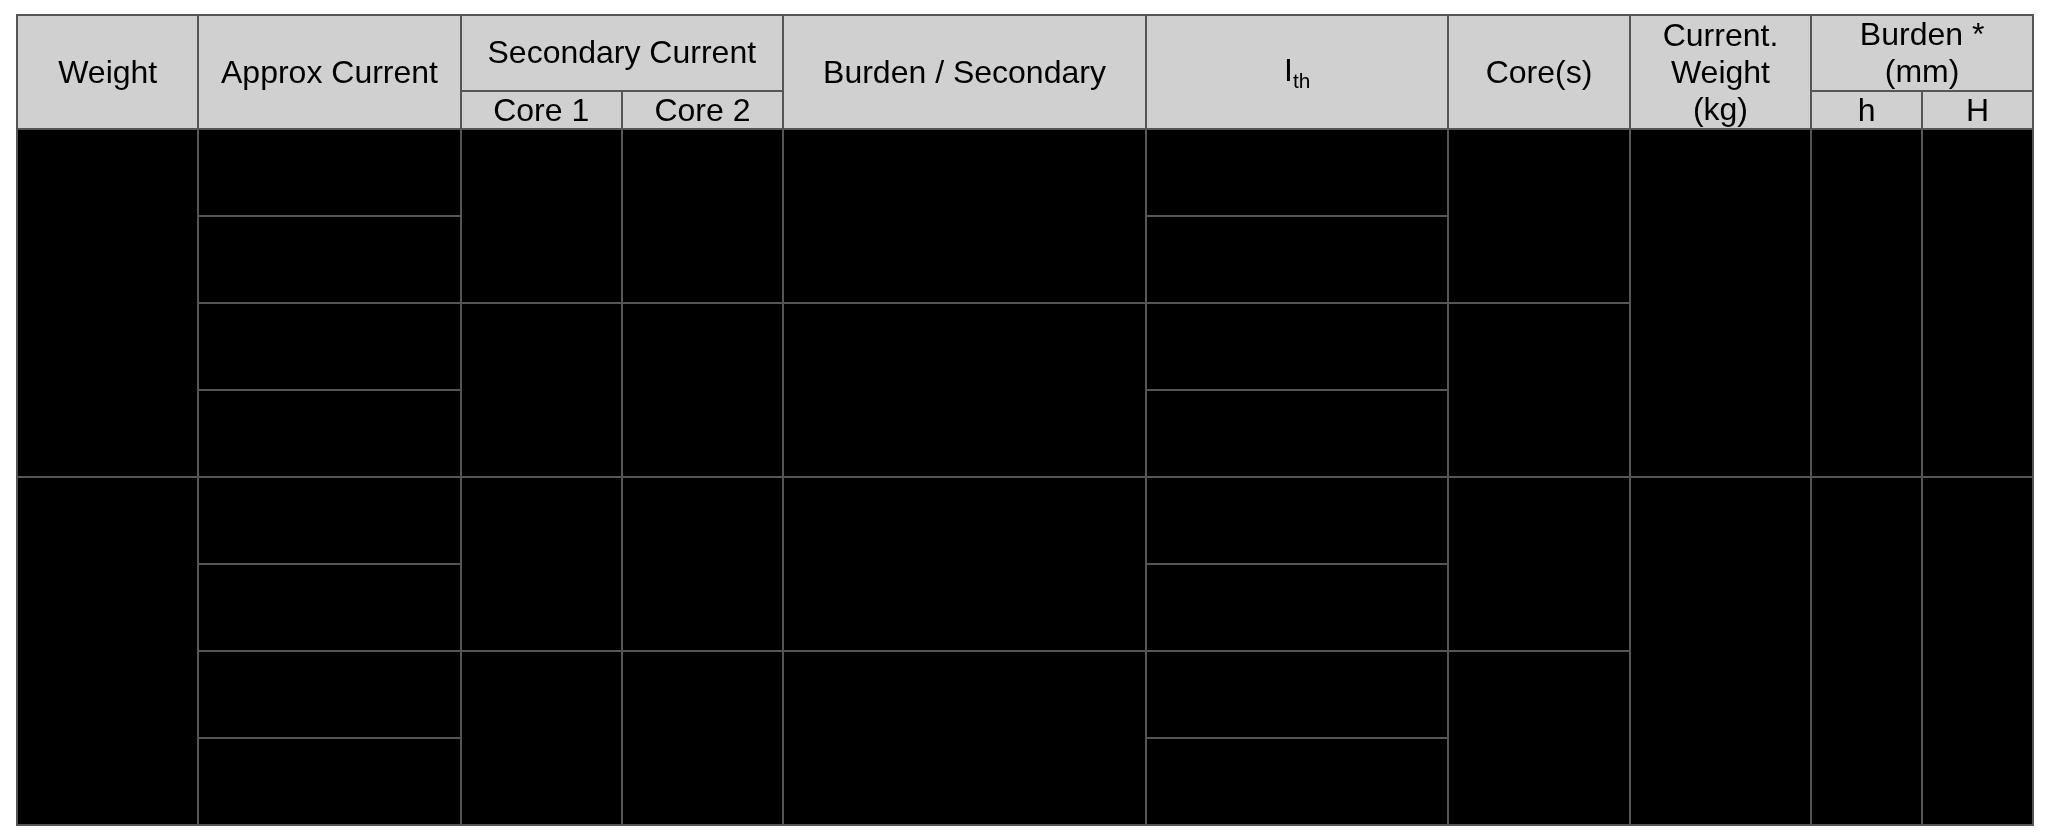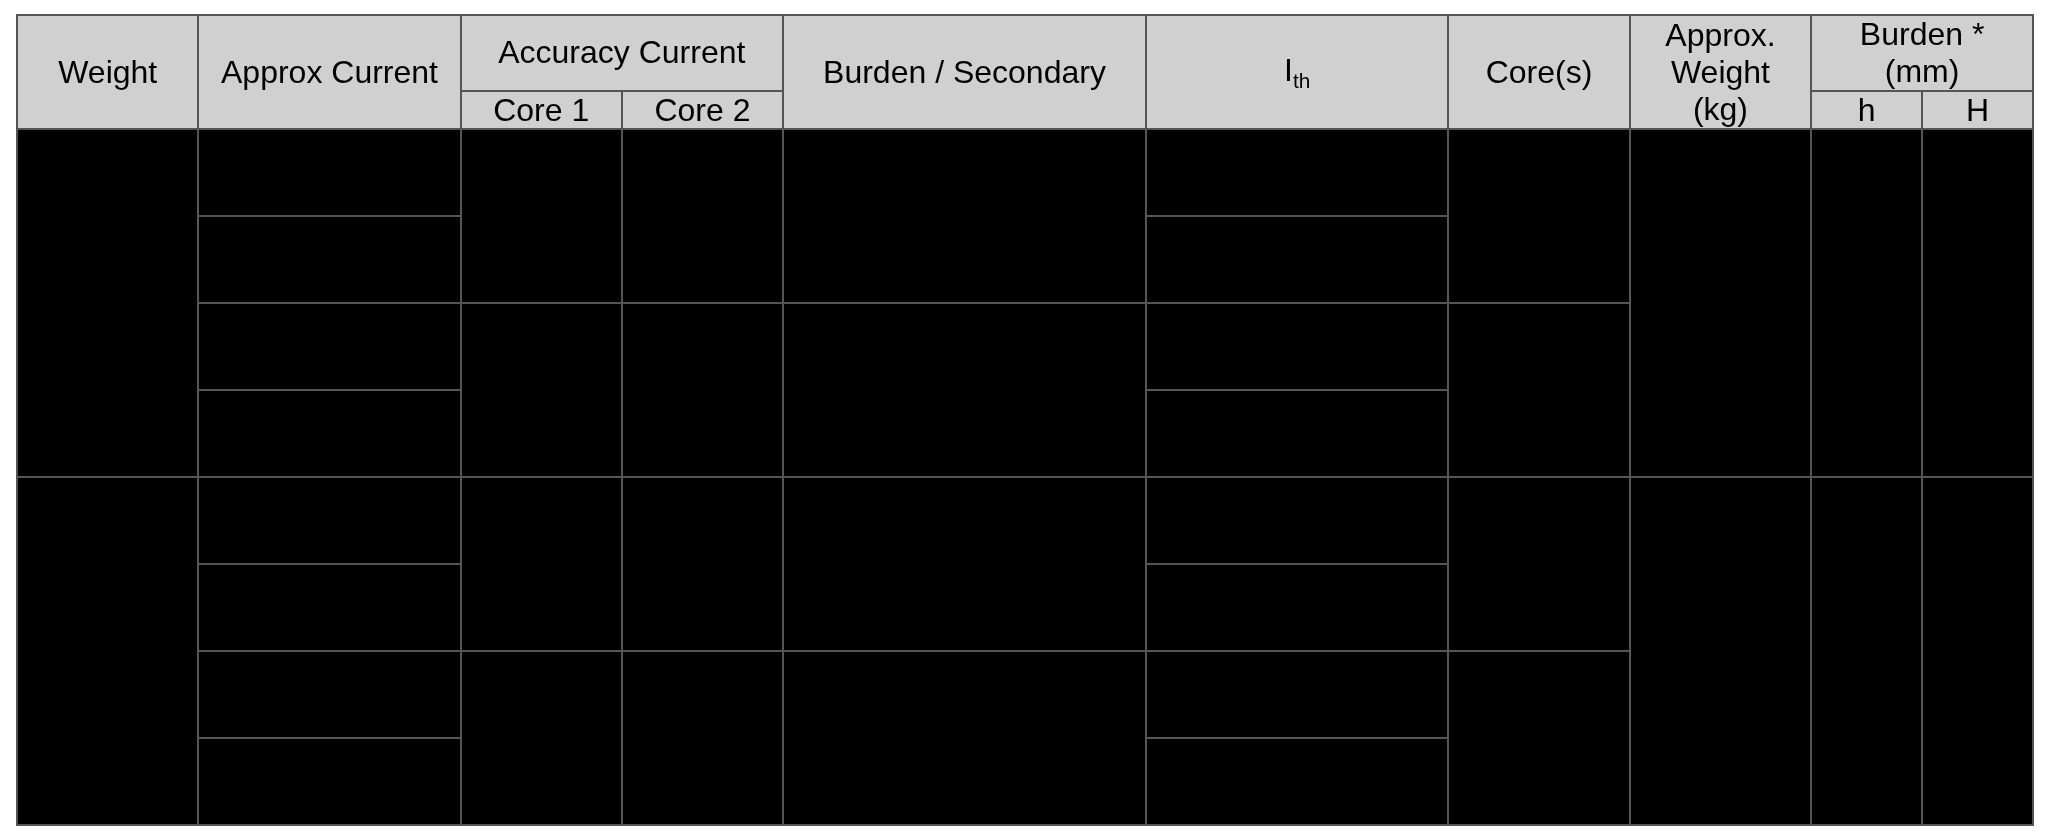--- a/index.html
+++ b/index.html
@@ -68,25 +68,25 @@
     <col class="c6">
         <col class="c7">
         <col class="c8">
         <col class="c9">
         <col class="c10">
   </colgroup>
   <thead>
     <tr>
       <th rowspan="2">Weight</th>
       <th rowspan="2">Approx Current</th>
-      <th colspan="2">Accuracy Current</th>
+      <th colspan="2">Secondary Current</th>
       <th rowspan="2">Burden / Secondary</th>
       <th rowspan="2"><span>I</span><sub>th</sub></th>
       <th rowspan="2">Core(s)</th>
-      <th rowspan="2">Approx. Weight (kg)</th>
+      <th rowspan="2">Current. Weight (kg)</th>
       <th colspan="2">Burden * (mm)</th>
     </tr>
     <tr>
       <th>Core 1</th>
       <th>Core 2</th>
       <th>h</th>
       <th>H</th>
     </tr>
   </thead>
   <tbody>

